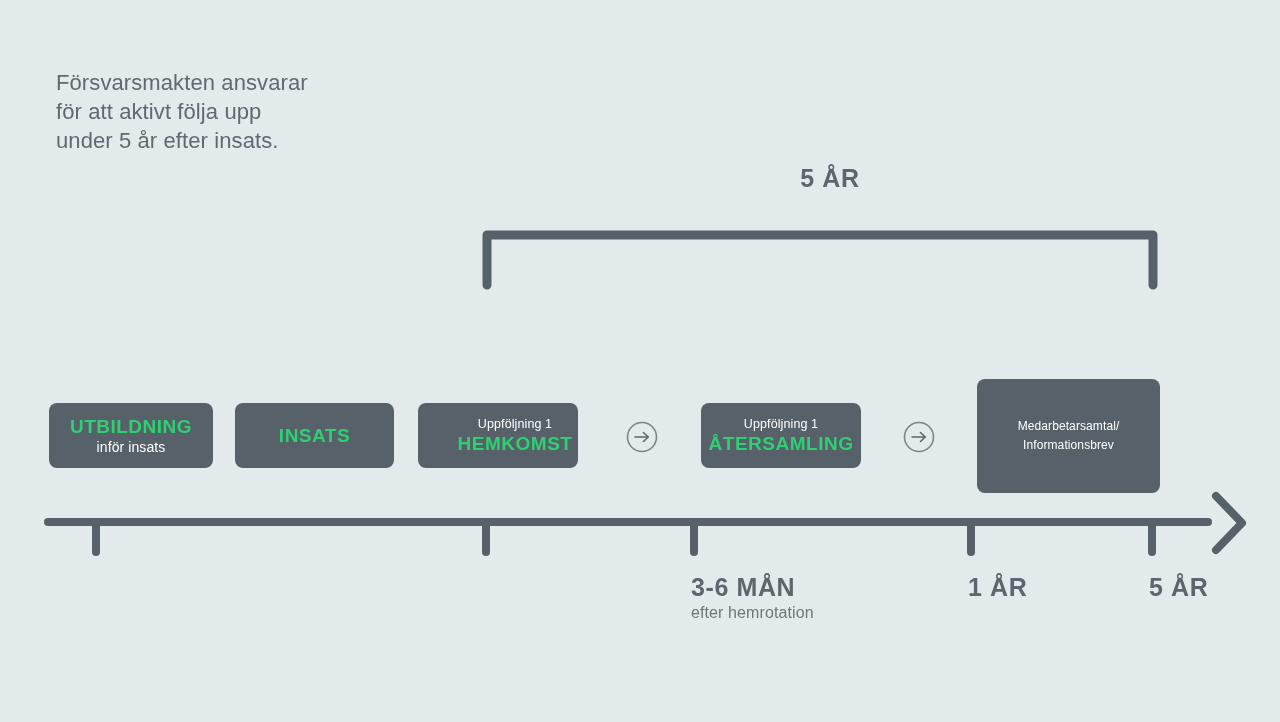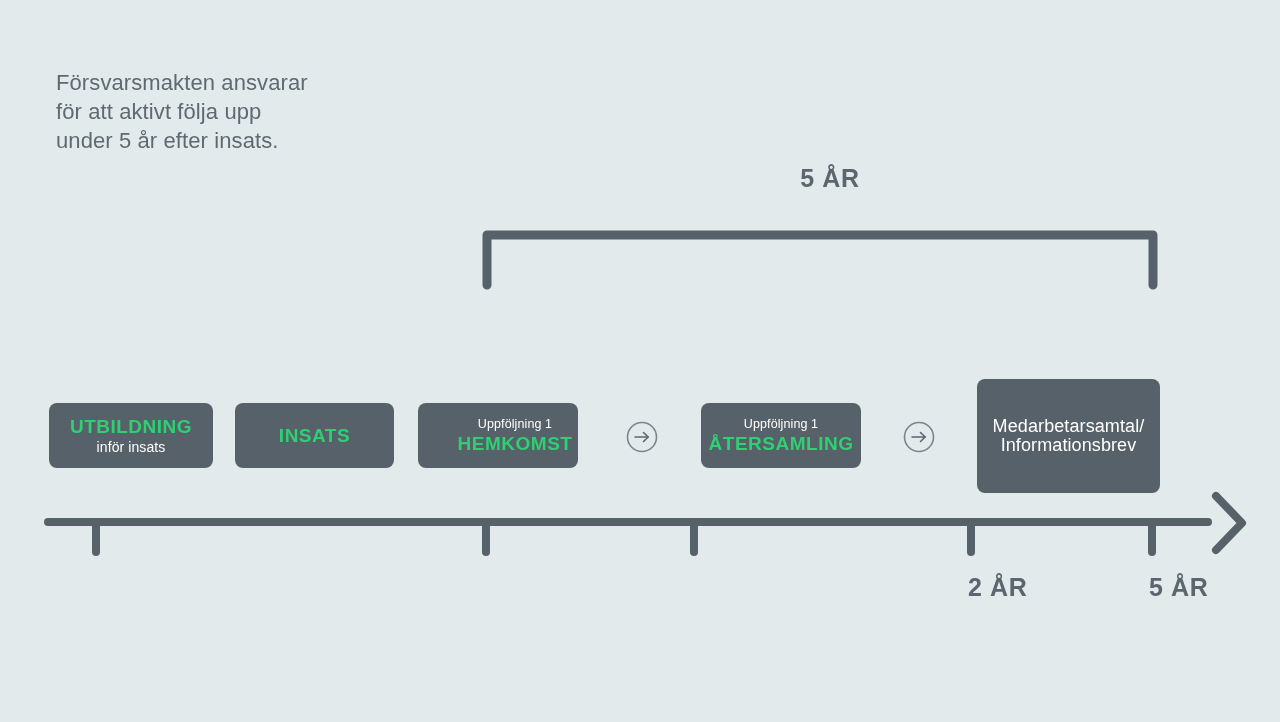--- a/index.html
+++ b/index.html
@@ -81,21 +81,21 @@
     line-height: 23px;
   }
   .mbox .sub {
     color: #ffffff;
     font-size: 14px;
     line-height: 18px;
     letter-spacing: 0.1px;
   }
   .mbox .plain {
     color: #ffffff;
-    font-size: 18px;
+    font-size: 12px;
     line-height: 19px;
     letter-spacing: 0.1px;
     white-space: pre-line;
   }
 
   #box-utbildning { left: 49px;  top: 403px; width: 164px; height: 65px; }
   #box-insats     { left: 235px; top: 403px; width: 159px; height: 65px; }
   #box-hemkomst   { left: 418px; top: 403px; width: 160px; height: 65px; padding-left: 44px; }
   #box-atersamling{ left: 701px; top: 403px; width: 160px; height: 65px; }
   #box-medarbetar { left: 977px; top: 379px; width: 183px; height: 114px; }
@@ -195,20 +195,24 @@
   <svg id="axis" viewBox="0 0 1210 70">
     <line x1="8" y1="34" x2="1168" y2="34" stroke="#566169" stroke-width="8" stroke-linecap="round"></line>
     <line x1="56" y1="34" x2="56" y2="64" stroke="#566169" stroke-width="8" stroke-linecap="round"></line>
     <line x1="446" y1="34" x2="446" y2="64" stroke="#566169" stroke-width="8" stroke-linecap="round"></line>
     <line x1="654" y1="34" x2="654" y2="64" stroke="#566169" stroke-width="8" stroke-linecap="round"></line>
     <line x1="931" y1="34" x2="931" y2="64" stroke="#566169" stroke-width="8" stroke-linecap="round"></line>
     <line x1="1112" y1="34" x2="1112" y2="64" stroke="#566169" stroke-width="8" stroke-linecap="round"></line>
     <polyline points="1176,8 1202,35 1176,62" fill="none" stroke="#566169" stroke-width="8" stroke-linecap="round" stroke-linejoin="round"></polyline>
   </svg>
 
+  <div class="tick-label" id="label-36man">
+    <div class="big">3-6 MÅN</div>
+    <div class="small">efter hemrotation</div>
+  </div>
   <div class="tick-label" id="label-2ar">
-    <div class="big">2 ÅR</div>
+    <div class="big">1 ÅR</div>
   </div>
   <div class="tick-label" id="label-5ar">
     <div class="big">5 ÅR</div>
   </div>
 
 </div>
 
 </body></html>

